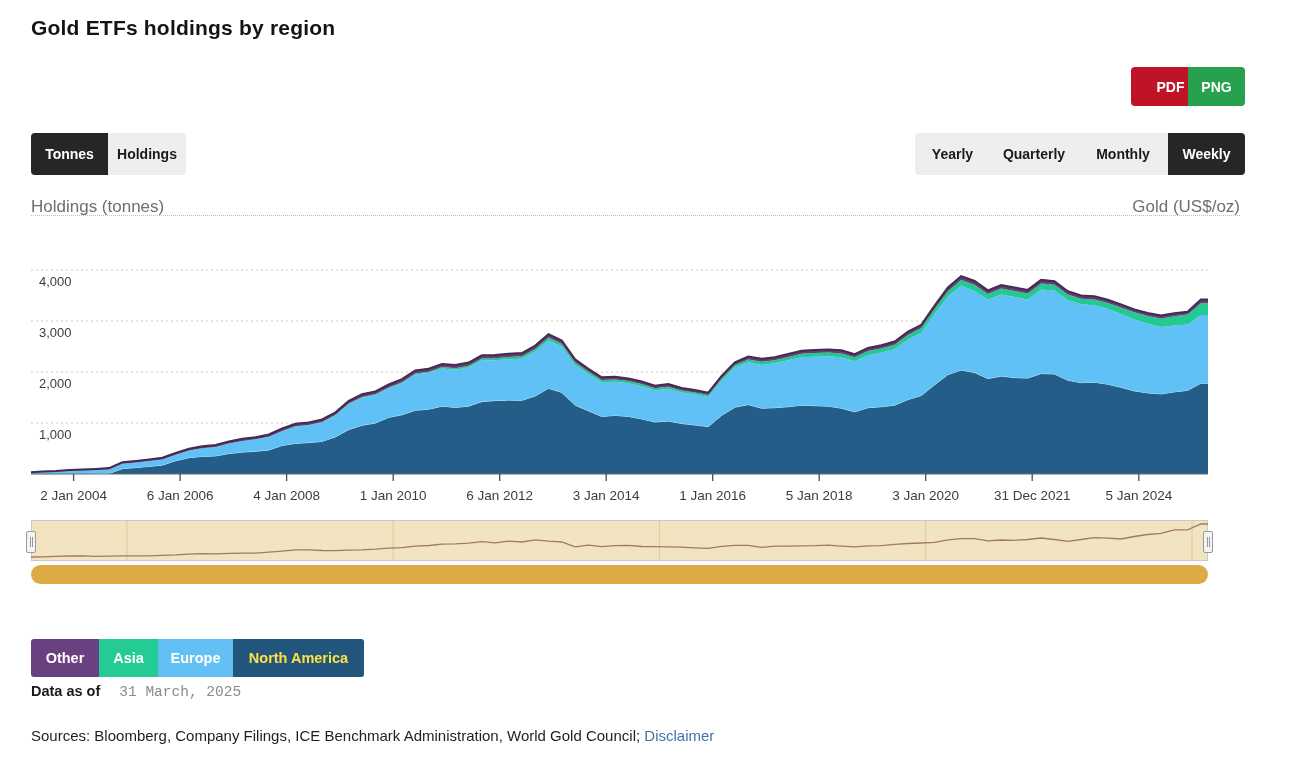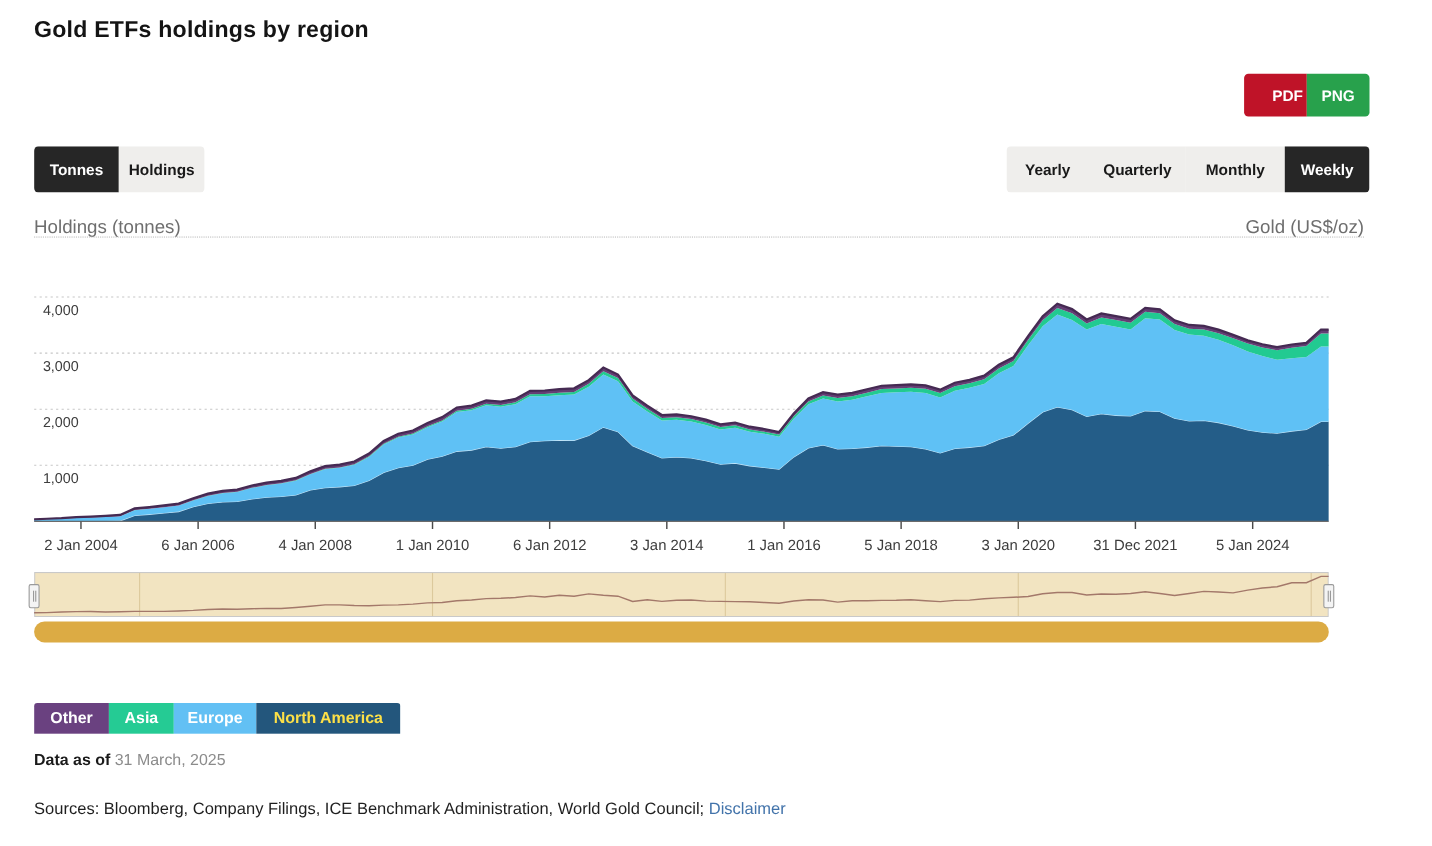--- a/index.html
+++ b/index.html
@@ -22,23 +22,23 @@
   .top-sep{left:31px;top:215px;width:1209px;height:0;border-top:1px dotted #bdbdbd;}
   .chart-wrap{left:31px;top:220px;width:1177px;height:283px;}
   .nav-wrap{left:31px;top:520px;width:1177px;height:41px;}
   svg text{font-family:"Liberation Sans",sans-serif;}
   .nav-handle{position:absolute;width:8px;height:20px;top:531px;background:#f4f4f4;border:1px solid #9a9a9a;border-radius:2px;display:flex;align-items:center;justify-content:center;gap:1px;cursor:ew-resize;}
   .nav-handle span{display:block;width:1px;height:10px;background:#9a9a9a;}
   .nav-handle.left{left:26px;}
   .nav-handle.right{left:1203px;}
   .scrollbar{left:31px;top:565px;width:1177px;height:19px;border-radius:9.5px;background:#dcab44;cursor:grab;}
   .legend-row{left:31px;top:639px;height:38px;display:flex;border-radius:3px;overflow:hidden;}
-  .legend-btn{border:none;height:28px;font:700 14.5px "Liberation Sans",sans-serif;display:flex;align-items:center;justify-content:center;cursor:pointer;padding:0;}
+  .legend-btn{border:none;height:38px;font:700 14.5px "Liberation Sans",sans-serif;display:flex;align-items:center;justify-content:center;cursor:pointer;padding:0;}
   .data-asof{left:31px;top:683px;font-size:14.5px;font-weight:700;color:#1a1a1a;}
-  .data-asof .date{font-weight:400;color:#8b8b8b;padding-left:4px;}
+  .data-asof .date{font-weight:400;color:#8b8b8b;padding-left:19px;font-family:Liberation Mono, monospace;}
   .sources{left:31px;top:727px;font-size:15px;color:#1f1f1f;}
   .sources a{color:#4273aa;text-decoration:none;cursor:pointer;}
 </style>
 </head>
 <body>
 
 <div class="stage">
 
   <div class="abs page-title">Gold ETFs holdings by region</div>
 

